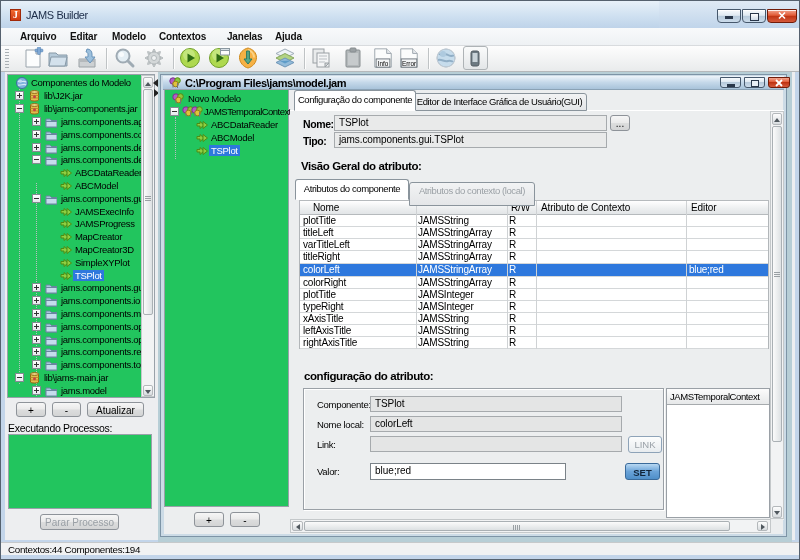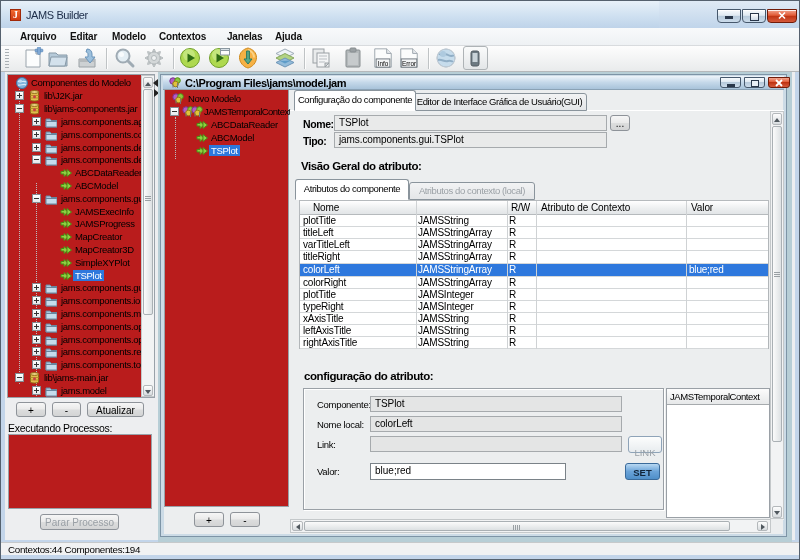--- a/index.html
+++ b/index.html
@@ -20,21 +20,21 @@
 #toolbar{position:absolute;left:1px;top:46px;width:798px;height:26px;background:linear-gradient(#fdfdfd,#e9ebec);border-bottom:1px solid #b5b8ba}
 .tsep{position:absolute;top:2px;width:1px;height:21px;background:#bfc3c5;box-shadow:1px 0 0 #fdfdfd}
 .ticon{position:absolute;top:1px;width:22px;height:22px}
 #thandle{position:absolute;left:4px;top:3px;width:4px;height:19px;background:repeating-linear-gradient(#aab0b4 0 1px,transparent 1px 3px)}
 
 #status{position:absolute;left:1px;top:542px;width:798px;height:13px;background:#f1f2f3;border-top:1px solid #c6c9cb}
 #status span{position:absolute;left:7px;top:1px;font-size:9.8px;letter-spacing:-0.3px}
 
 #content{position:absolute;left:5px;top:72px;width:790px;height:468px;background:#edeef0}
 
-.box{position:absolute;background:#b91c1c;border:1px solid #99a1a9}
+.box{position:absolute;background:#22c55e;border:1px solid #99a1a9}
 .lbl{position:absolute;font-size:9.5px;letter-spacing:-0.3px;white-space:nowrap}
 .b7{position:absolute;border:1px solid #8e9399;border-radius:3px;background:linear-gradient(#f6f6f6,#eaeaea 48%,#dcdddd 52%,#d3d4d5);text-align:center;font-size:11px}
 .b7 span{position:relative;top:1px;font-size:10px}
 
 .sb{position:absolute;background:#f2f3f4;border:1px solid #c4c8ca}
 .sbtn{position:absolute;background:linear-gradient(#fdfdfd,#d8dcdf);border:1px solid #b4b8bb;border-radius:2px;color:#4a5258;text-align:center}
 .sthumb{position:absolute;background:linear-gradient(90deg,#fbfbfb,#dde1e3);border:1px solid #aab0b4;border-radius:2px}
 .sthumbh{position:absolute;background:linear-gradient(#fbfbfb,#dde1e3);border:1px solid #aab0b4;border-radius:2px}
 .arr{display:block;margin:0 auto;width:0;height:0}
 
@@ -458,28 +458,28 @@
  <div class="tab tabsel" style="left:133px;top:15px;width:122px;height:21px;border-radius:3px 3px 0 0;padding-top:3px">Configuração do componente</div>
  <div class="tab tabun" style="left:251px;top:18px;width:175px;height:18px;border-radius:3px 3px 0 0;padding-top:2px">Editor de Interface Gráfica de Usuário(GUI)</div>
  <div class="abs" style="left:129px;top:35px;width:494px;height:410px;background:#eceeef;border-top:1px solid #fff"></div>
  <div class="abs bold" style="left:142px;top:43px;font-size:10.5px;letter-spacing:-0.4px">Nome:</div>
  <div class="fld" style="left:173px;top:40px;width:273px;height:16px">TSPlot</div>
  <div class="b7" style="left:449px;top:40px;width:20px;height:16px"><span>...</span></div>
  <div class="abs bold" style="left:142px;top:60px;font-size:10.5px;letter-spacing:-0.4px">Tipo:</div>
  <div class="fld" style="left:173px;top:57px;width:273px;height:16px">jams.components.gui.TSPlot</div>
  <div class="abs bold" style="left:140px;top:85px;font-size:11.5px;letter-spacing:-0.4px">Visão Geral do atributo:</div>
  <div class="tab tabsel" style="left:134px;top:104px;width:114px;height:21px;border-radius:3px 3px 0 0;padding-top:3px">Atributos do componente</div>
- <div class="tab tabun" style="left:248px;top:107px;width:126px;height:18px;border-radius:3px 3px 0 0;padding-top:2px;color:#9ba1a6">Atributos do contexto (local)</div>
+ <div class="tab tabun" style="left:248px;top:107px;width:126px;height:24px;border-radius:3px 3px 0 0;padding-top:2px;color:#9ba1a6">Atributos do contexto (local)</div>
  <div class="abs" style="left:138px;top:125px;width:470px;height:149px;background:#fff;border:1px solid #b2b6b9;line-height:12px">
   <div class="thdr" style="left:-1px;top:-1px;width:470px;height:15px">
    <span class="abs" style="left:13px;top:1px">Nome</span>
         <span class="abs" style="left:121px;top:13px">Tipo</span>
         <span class="abs" style="left:211px;top:1px">R/W</span>
         <span class="abs" style="left:241px;top:1px">Atributo de Contexto</span>
-        <span class="abs" style="left:391px;top:1px">Valor</span>
+        <span class="abs" style="left:391px;top:1px">Editor</span>
   </div>
   <div class="trowt" style="top:14px;height:12px">
         <span class="abs" style="left:3px">plotTitle</span>
         <span class="abs" style="left:118px">JAMSString</span>
         <span class="abs" style="left:209px">R</span>
       </div>
   <div class="trowt" style="top:26px;height:12px">
         <span class="abs" style="left:3px">titleLeft</span>
         <span class="abs" style="left:118px">JAMSStringArray</span>
         <span class="abs" style="left:209px">R</span>
@@ -536,21 +536,21 @@
   <div class="tline" style="left:386px;top:0;width:1px;height:148px"></div>
  </div>
  <div class="abs bold" style="left:143px;top:295px;font-size:11.5px;letter-spacing:-0.4px">configuração do atributo:</div>
  <div class="abs" style="left:142px;top:313px;width:361px;height:122px;background:#eceeef;border:1px solid #9aa0a6;box-shadow:inset 1px 1px 0 #fff,1px 1px 0 #fff"></div>
  <div class="lbl" style="left:156px;top:324px">Componente:</div>
  <div class="fld" style="left:209px;top:321px;width:252px;height:16px;background:#e4e5e5">TSPlot</div>
  <div class="lbl" style="left:156px;top:344px">Nome local:</div>
  <div class="fld" style="left:209px;top:341px;width:252px;height:16px;background:#e4e5e5">colorLeft</div>
  <div class="lbl" style="left:156px;top:364px">Link:</div>
  <div class="fld" style="left:209px;top:361px;width:252px;height:16px;background:#e4e5e5"></div>
- <div class="abs" style="left:467px;top:361px;width:34px;height:17px;border:1px solid #8ea3b8;border-radius:3px;background:linear-gradient(#fcfdfd,#e8ecef);color:#9aa1a8;text-align:center;padding-top:10px;font-size:9.5px">LINK</div>
+ <div class="abs" style="left:467px;top:361px;width:34px;height:17px;border:1px solid #8ea3b8;border-radius:3px;background:linear-gradient(#fcfdfd,#e8ecef);color:#9aa1a8;text-align:center;padding-top:2px;font-size:9.5px">LINK</div>
  <div class="lbl" style="left:156px;top:391px">Valor:</div>
  <div class="fldw" style="left:209px;top:388px;width:196px;height:17px">blue;red</div>
  <div class="abs" style="left:464px;top:388px;width:35px;height:17px;border:1px solid #3a6a9a;border-radius:3px;background:linear-gradient(#b8d8f2,#6aa3d8 50%,#4f8fc9);text-align:center;padding-top:3px;font-weight:bold;font-size:9.5px;color:#10243a">SET</div>
  <div class="abs" style="left:505px;top:313px;width:104px;height:130px;background:#fff;border:1px solid #9aa0a6">
   <div style="position:absolute;left:0;top:0;width:100%;height:16px;background:linear-gradient(#fcfcfc,#e6e8e9);border-bottom:1px solid #a6aaad;padding:2px 0 0 3px;font-size:9.5px;letter-spacing:-0.4px">JAMSTemporalContext</div>
  </div>
  <div class="sb" style="left:609px;top:36px;width:14px;height:408px">
   <div class="sbtn" style="left:1px;top:1px;width:10px;height:12px">
         <b class="arr" style="margin-top:4px;border-left:3px solid transparent;border-right:3px solid transparent;border-bottom:4px solid #50585e"></b>
       </div>

